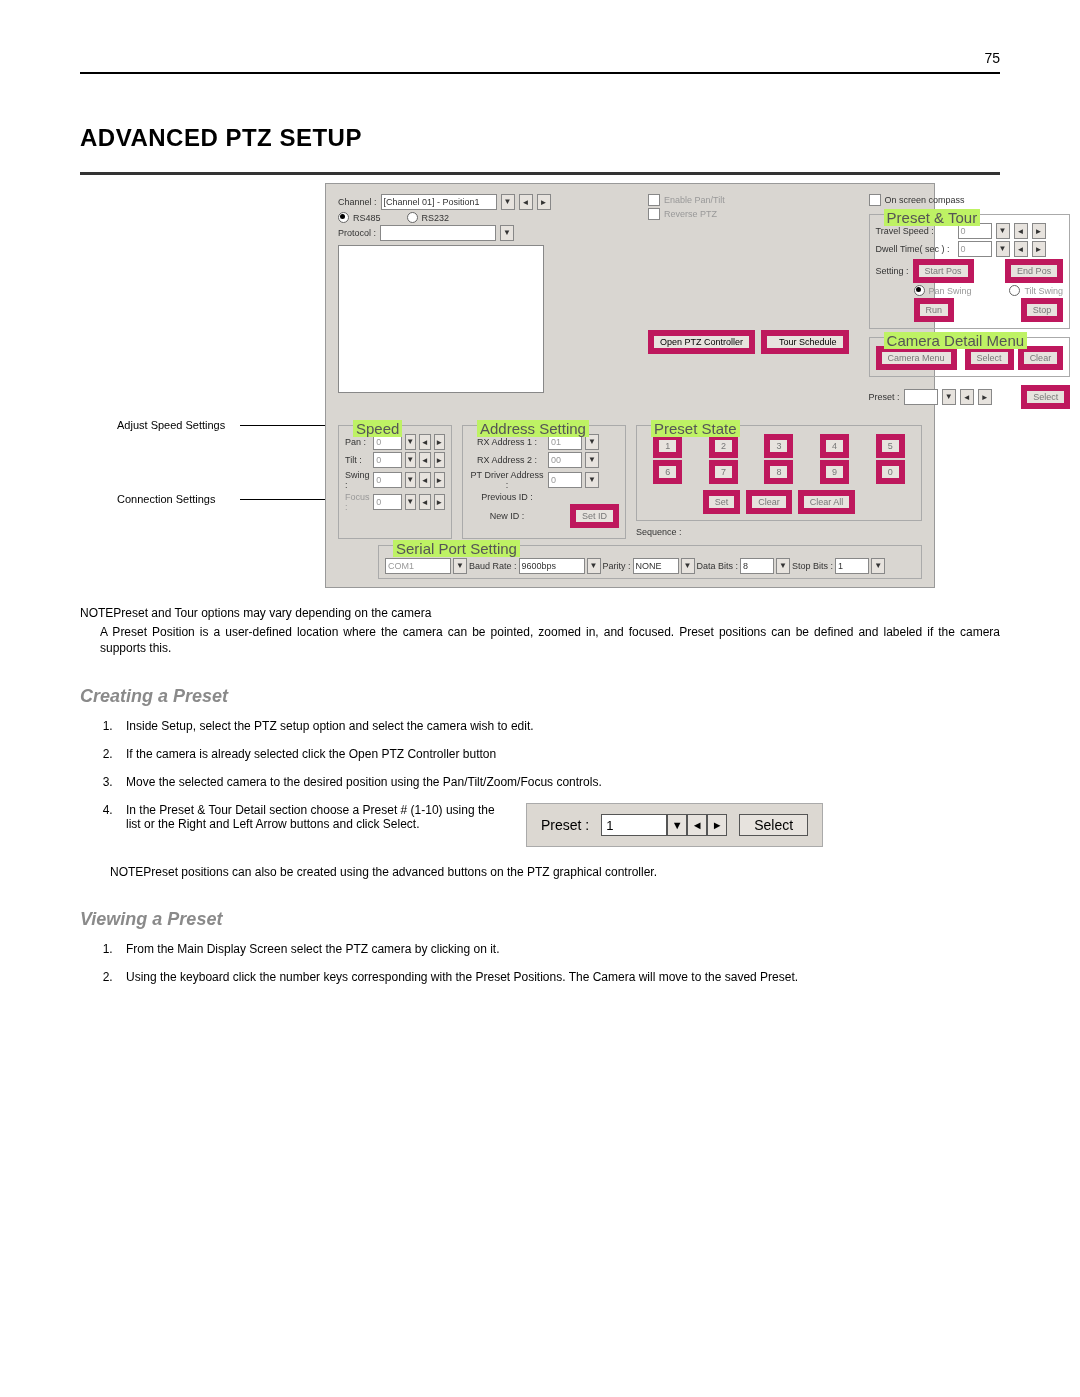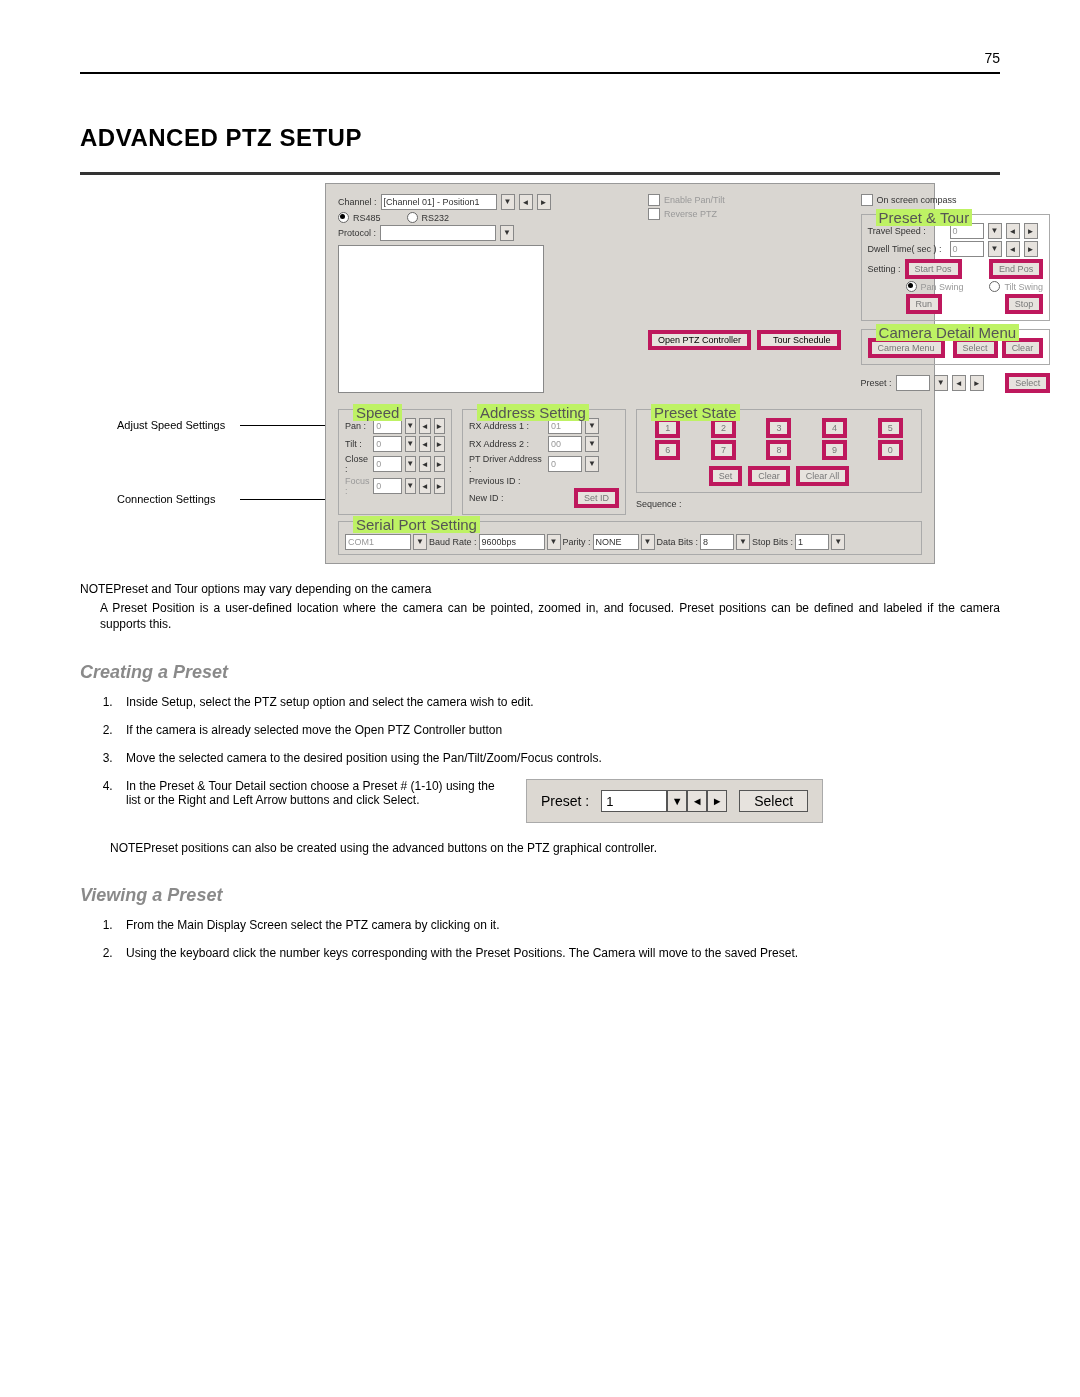--- a/index.html
+++ b/index.html
@@ -17,21 +17,21 @@
   .figwrap{position:relative;margin:8px auto 0 auto;width:790px;}
   .panel{background:#d9d6d1;border:1px solid #999;font-size:9px;color:#333;padding:8px 12px 8px 12px;box-sizing:border-box;width:610px;margin-left:180px;position:relative;}
   .row{display:flex;align-items:center;gap:4px;margin:2px 0;}
   .tiny-label{font-size:9px;}
   .select{background:#fff;border:1px solid #888;height:14px;display:inline-flex;align-items:center;padding:0 2px;font-size:9px;min-width:20px;}
   .sel-small{width:28px;}
   .sel-med{width:60px;}
   .sel-lg{width:110px;}
   .dd{width:12px;height:14px;display:inline-flex;align-items:center;justify-content:center;border:1px solid #888;background:#e7e3de;font-size:8px;line-height:1;}
   .arrowbtn{width:12px;height:14px;border:1px solid #888;background:#e7e3de;display:inline-flex;align-items:center;justify-content:center;font-size:8px;}
-  .btn{border:4px solid #be185d;background:#e7e3de;font-size:9px;padding:1px 6px;white-space:nowrap;color:#777;}
+  .btn{border:6px solid #be185d;background:#e7e3de;font-size:9px;padding:1px 6px;white-space:nowrap;color:#777;}
   .chk{width:10px;height:10px;border:1px solid #888;background:#fff;display:inline-block;vertical-align:middle;}
   .radio{width:9px;height:9px;border:1px solid #666;border-radius:50%;background:#fff;display:inline-block;vertical-align:middle;position:relative;}
   .radio.on::after{content:'';position:absolute;top:1px;left:1px;width:5px;height:5px;background:#000;border-radius:50%;}
   .frame{border:1px solid #aaa;position:relative;padding:6px 6px 4px 6px;margin-top:8px;}
   .frame>.cap{position:absolute;top:-6px;left:14px;background:#bef264;font-size:15px;padding:0 3px;color:#555;}
   .preview{background:#fff;border:1px solid #888;width:204px;height:146px;margin-top:4px;}
   .cols{display:flex;gap:10px;}
   .midbtns{display:flex;flex-direction:row;gap:6px;align-items:center;margin-top:110px;}
   .speedbox{width:100px;}
   .speedrow{display:flex;align-items:center;gap:3px;margin:2px 0;}
@@ -184,36 +184,36 @@
               <span class="arrowbtn">►</span>
             </div>
           <div class="speedrow">
               <span class="tiny-label" style="width:32px;">Tilt :</span>
               <span class="select sel-small muted">0</span>
               <span class="dd">▼</span>
               <span class="arrowbtn">◄</span>
               <span class="arrowbtn">►</span>
             </div>
           <div class="speedrow">
-              <span class="tiny-label" style="width:32px;">Close :</span>
+              <span class="tiny-label" style="width:32px;">Swing :</span>
               <span class="select sel-small muted">0</span>
               <span class="dd">▼</span>
               <span class="arrowbtn">◄</span>
               <span class="arrowbtn">►</span>
             </div>
           <div class="speedrow">
               <span class="tiny-label muted" style="width:32px;">Focus :</span>
               <span class="select sel-small muted">0</span>
               <span class="dd">▼</span>
               <span class="arrowbtn">◄</span>
               <span class="arrowbtn">►</span>
             </div>
         </div>
 
-        <div class="frame" style="flex:0 0 150px;">
+        <div class="frame" style="flex:0 0 150px;text-align:center;">
           <span class="cap">Address Setting</span>
           <div class="speedrow">
               <span class="tiny-label" style="width:76px;">RX Address 1 :</span>
               <span class="select sel-small muted">01</span>
               <span class="dd">▼</span>
             </div>
           <div class="speedrow">
               <span class="tiny-label" style="width:76px;">RX Address 2 :</span>
               <span class="select sel-small muted">00</span>
               <span class="dd">▼</span>
@@ -255,21 +255,21 @@
               <span class="btn">Clear</span>
               <span class="btn">Clear All</span>
             </div>
           </div>
           <div class="row" style="margin-top:6px;">
               <span class="tiny-label">Sequence :</span>
             </div>
         </div>
       </div>
 
-      <div class="frame" style="margin-top:6px;">
+      <div class="frame" style="margin-top:6px;margin-left:40px;">
         <span class="cap">Serial Port Setting</span>
         <div class="serialrow">
           <span class="select sel-med muted">COM1</span>
             <span class="dd">▼</span>
           <span class="tiny-label">Baud Rate :</span>
             <span class="select sel-med">9600bps</span>
             <span class="dd">▼</span>
           <span class="tiny-label">Parity :</span>
             <span class="select" style="width:40px;">NONE</span>
             <span class="dd">▼</span>
@@ -284,21 +284,21 @@
     </div>
   </div>
 
   <p class="note">NOTEPreset and Tour options may vary depending on the camera</p>
 
   <p class="body-text">A Preset Position is a user-defined location where the camera can be pointed, zoomed in, and focused.  Preset positions can be defined and labeled if the camera supports this.</p>
 
   <h3>Creating a Preset</h3>
   <ol>
     <li>Inside Setup, select the PTZ setup option and select the camera wish to edit.</li>
-    <li>If the camera is already selected move the Open PTZ Controller button</li>
+    <li>If the camera is already selected click the Open PTZ Controller button</li>
     <li>Move the selected camera to the desired position using the Pan/Tilt/Zoom/Focus controls.</li>
     <li>
       <div class="miniwrap">
         <div style="flex:0 0 380px;">In the Preset &amp; Tour Detail section choose a Preset # (1-10) using the list or the Right and Left Arrow buttons and click Select.</div>
         <div class="minipanel">
           <span>Preset :</span>
           <span style="display:flex;">
             <span class="minisel">1</span>
             <span class="minidd">▼</span>
             <span class="miniarrow">◄</span>

